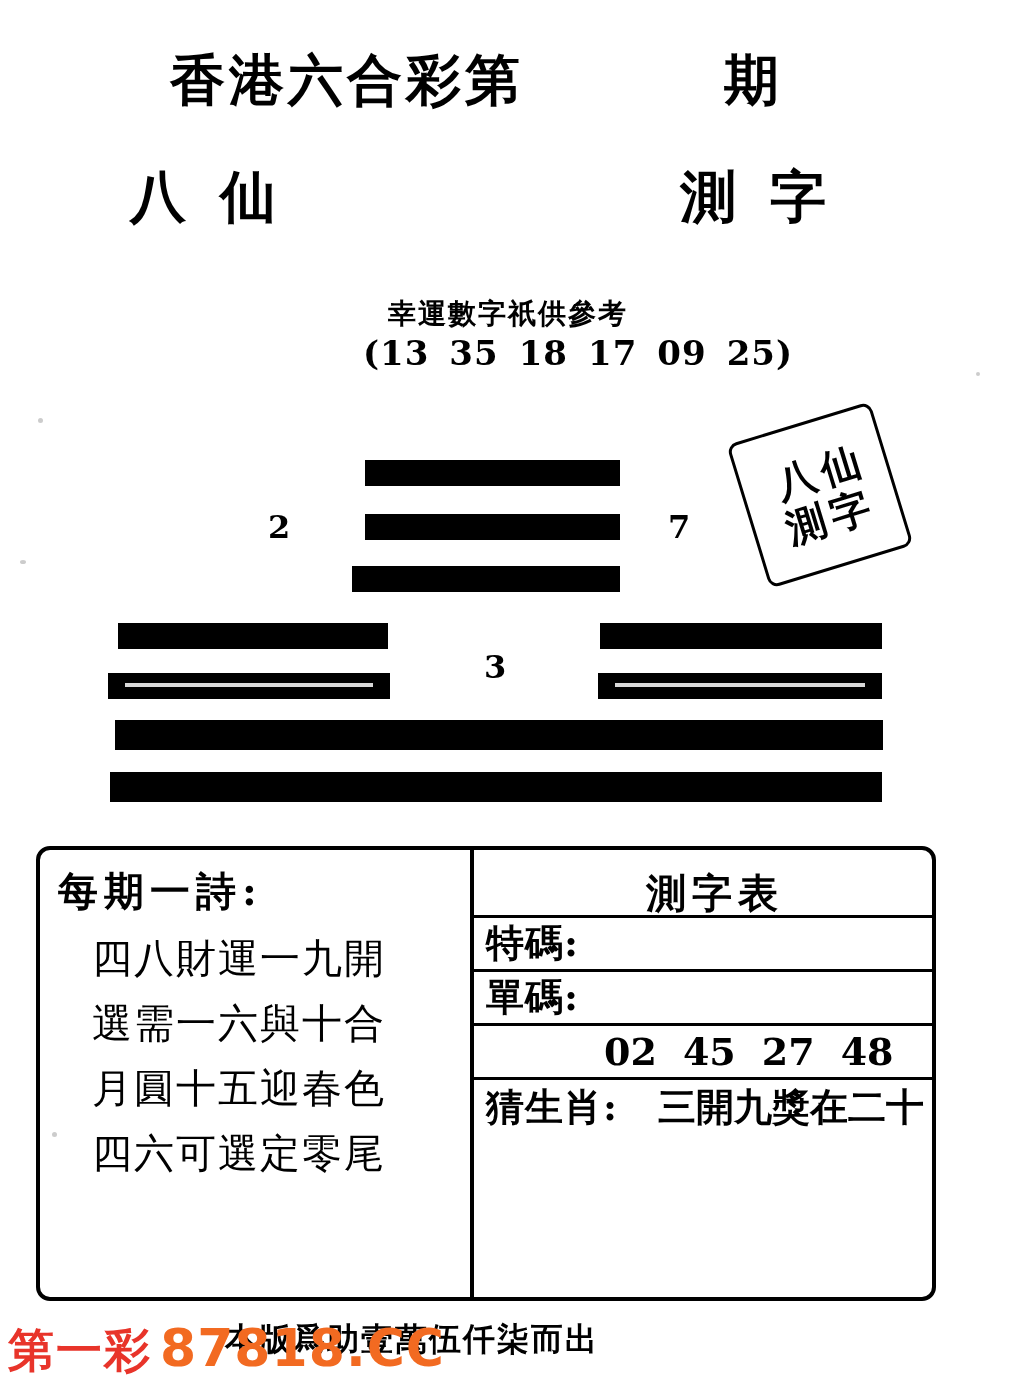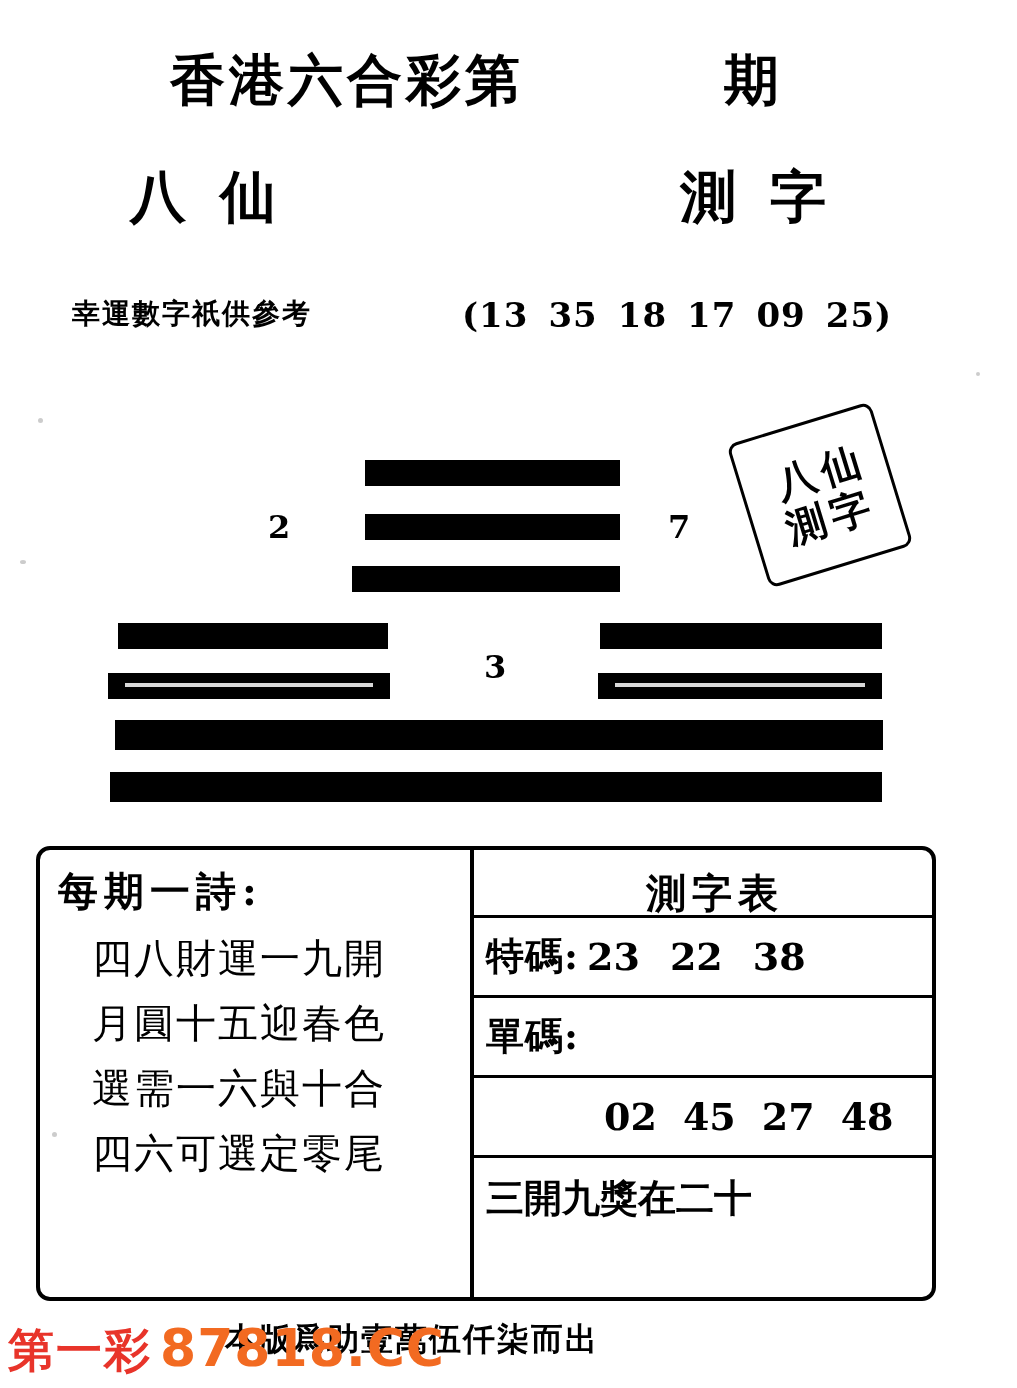--- a/index.html
+++ b/index.html
@@ -62,25 +62,26 @@
   }
   .subtitle-right {
     font-size: 56px;
     font-weight: bold;
     letter-spacing: 34px;
     margin-right: 60px;
   }
 
   .lucky-row {
     position: absolute;
-    left: 72px;
+    left: 58px;
     top: 295px;
     width: 900px;
     display: flex;
-    align-items: flex-start;
+    align-items: center;
+    flex-direction: column;
   }
   .lucky-label {
     font-size: 28px;
     font-weight: bold;
     letter-spacing: 2px;
     white-space: nowrap;
   }
   .lucky-nums {
     font-size: 34px;
     font-weight: bold;
@@ -188,27 +189,28 @@
   .chart-title {
     font-size: 40px;
     font-weight: bold;
     letter-spacing: 6px;
     padding: 16px 0 8px 24px;
     border-bottom: 3px solid #000;
     height: 68px;
     box-sizing: border-box;
   }
   .chart-row {
-    height: 80px;
+    height: 54px;
     border-bottom: 3px solid #000;
     display: flex;
     align-items: center;
     padding-left: 12px;
     box-sizing: border-box;
     white-space: nowrap;
+    gap: 40px;
   }
   .chart-row:last-child { border-bottom: none; }
   .row-label {
     font-size: 38px;
     font-weight: bold;
     letter-spacing: 1px;
   }
   .row-nums {
     font-size: 38px;
     font-weight: bold;
@@ -309,46 +311,44 @@
         <div class="l2">測字</div>
       </div>
     </div>
   </div>
 
   <div class="table-box">
 
     <div class="poem-col">
       <div class="poem-title">每期一詩:</div>
       <div class="poem-line">四八財運一九開</div>
+      <div class="poem-line">選需一六與十合</div>
       <div class="poem-line">月圓十五迎春色</div>
-      <div class="poem-line">選需一六與十合</div>
       <div class="poem-line">四六可選定零尾</div>
     </div>
 
     <div class="chart-col">
       <div class="chart-title">測字表</div>
 
       <div class="chart-row">
         <span class="row-label">特碼:</span>
-        <span class="row-nums">
-          <span>23</span><span>22</span><span>38</span>
-        </span>
       </div>
 
       <div class="chart-row">
         <span class="row-label">單碼:</span>
       </div>
 
       <div class="chart-row">
         <span class="row-nums indent tight">
           <span>02</span><span>45</span><span>27</span><span>48</span>
         </span>
       </div>
 
       <div class="chart-row">
+        <span class="row-label">猜生肖:</span>
         <span class="zodiac-text">三開九獎在二十</span>
       </div>
     </div>
   </div>
 
   <div class="footer-note">本版爲助壹萬伍仟柒而出</div>
 
   <div class="watermark">
     <span class="wm-cn">第一彩</span>
     <span class="wm-num">87818.CC</span>

